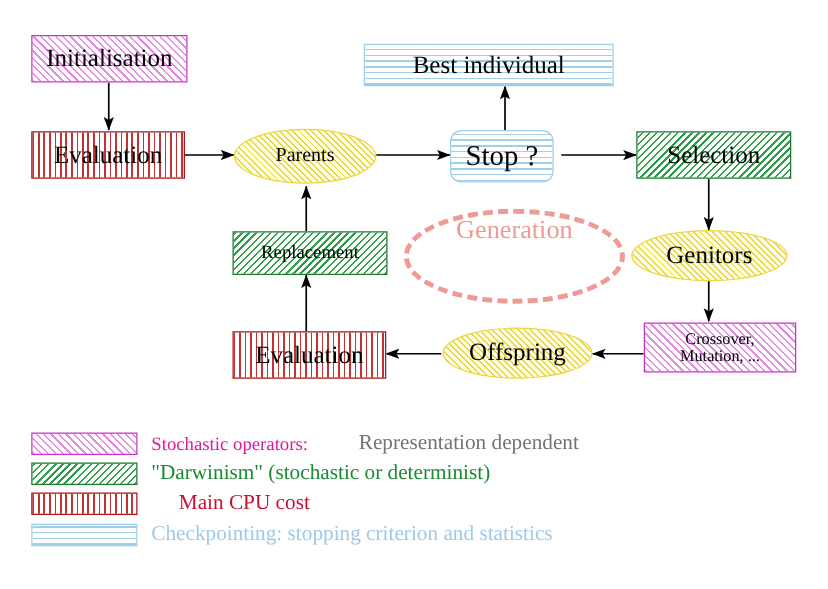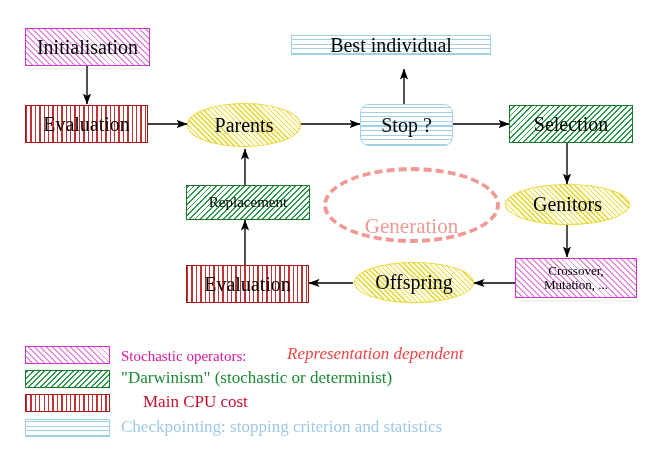--- a/index.html
+++ b/index.html
@@ -44,29 +44,29 @@
         #e8d63c 0px,#e8d63c 1.1px,transparent 1.1px,transparent 3.6px);
   }
 
   .rounded{border-radius:9px;}
   .ellipse{border-radius:50%;}
 
   .generation-ellipse{
     position:absolute;box-sizing:border-box;
     border:4.5px dashed #ef9a94;
     border-radius:50%;
-    display:flex;align-items:flex-end;justify-content:center;
+    display:flex;align-items:flex-start;justify-content:center;
     color:#ef9a94;background:transparent;
   }
 
   
   .legend-swatch{position:absolute;box-sizing:border-box;}
   .legend-text{position:absolute;white-space:nowrap;}
   .lt-magenta{color:#e0189c;}
-  .lt-gold{color:#ef4444;font-style:italic;}
+  .lt-gold{color:#737373;}
   .lt-green{color:#1a8a32;}
   .lt-red{color:#c8102e;}
   .lt-blue{color:#9ec9e8;}
 
   svg#arrows{position:absolute;left:0;top:0;width:662px;height:471px;
              pointer-events:none;}
 </style>
 </head>
 <body>
 
@@ -105,29 +105,29 @@
   </svg>
 
   <div class="node fill-magenta" style="left:25px;top:28px;width:125px;height:38px;font-size:20px;">
     <span>Initialisation</span>
   </div>
 
   <div class="node fill-red" style="left:25px;top:105px;width:123px;height:38px;font-size:20px;">
     <span>Evaluation</span>
   </div>
 
-  <div class="node fill-yellow ellipse" style="left:187px;top:103px;width:114px;height:44px;font-size:20px;">
+  <div class="node fill-yellow ellipse" style="left:187px;top:103px;width:114px;height:44px;font-size:16px;">
     <span>Parents</span>
   </div>
 
-  <div class="node fill-blue rounded" style="left:360px;top:104px;width:93px;height:42px;font-size:20px;">
+  <div class="node fill-blue rounded" style="left:360px;top:104px;width:83px;height:42px;font-size:23px;">
     <span>Stop ?</span>
   </div>
 
-  <div class="node fill-blue" style="left:291px;top:35px;width:200px;height:20px;font-size:20px;">
+  <div class="node fill-blue" style="left:291px;top:35px;width:200px;height:34px;font-size:20px;">
     <span>Best individual</span>
   </div>
 
   <div class="node fill-green" style="left:509px;top:105px;width:124px;height:38px;font-size:20px;">
     <span>Selection</span>
   </div>
 
   <div class="node fill-yellow ellipse" style="left:505px;top:184px;width:125px;height:41px;font-size:20px;">
     <span>Genitors</span>
   </div>

